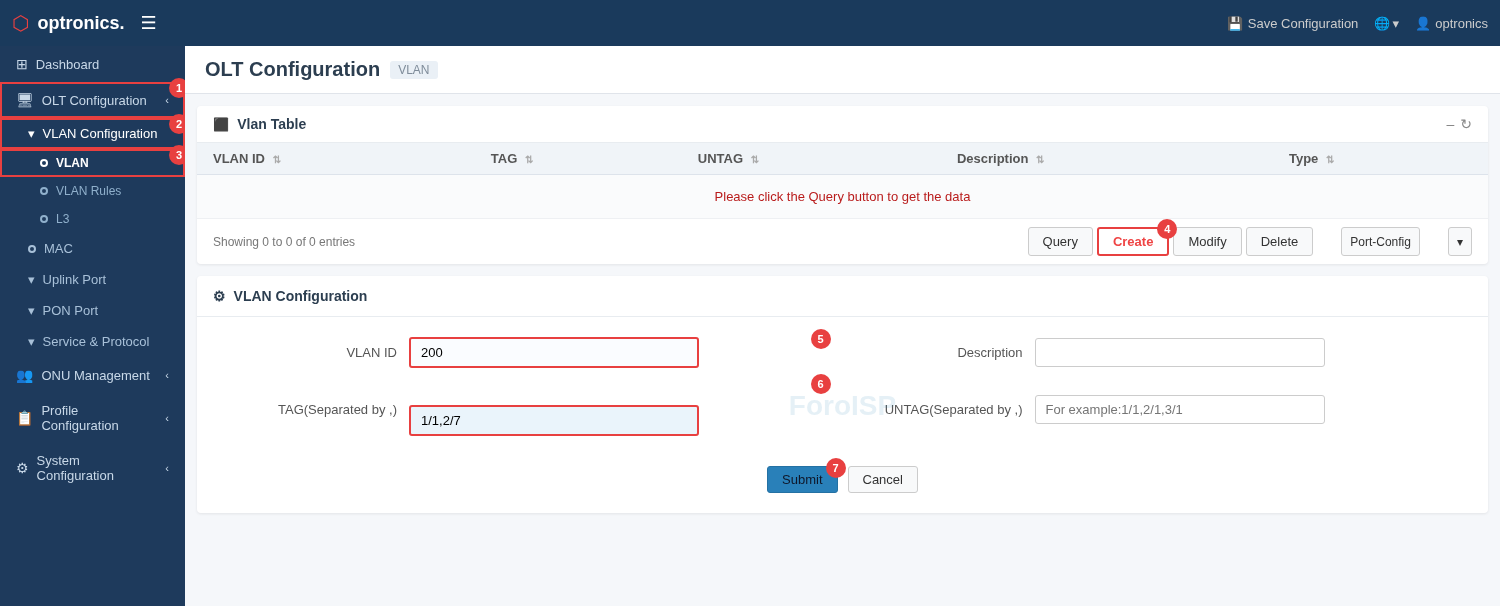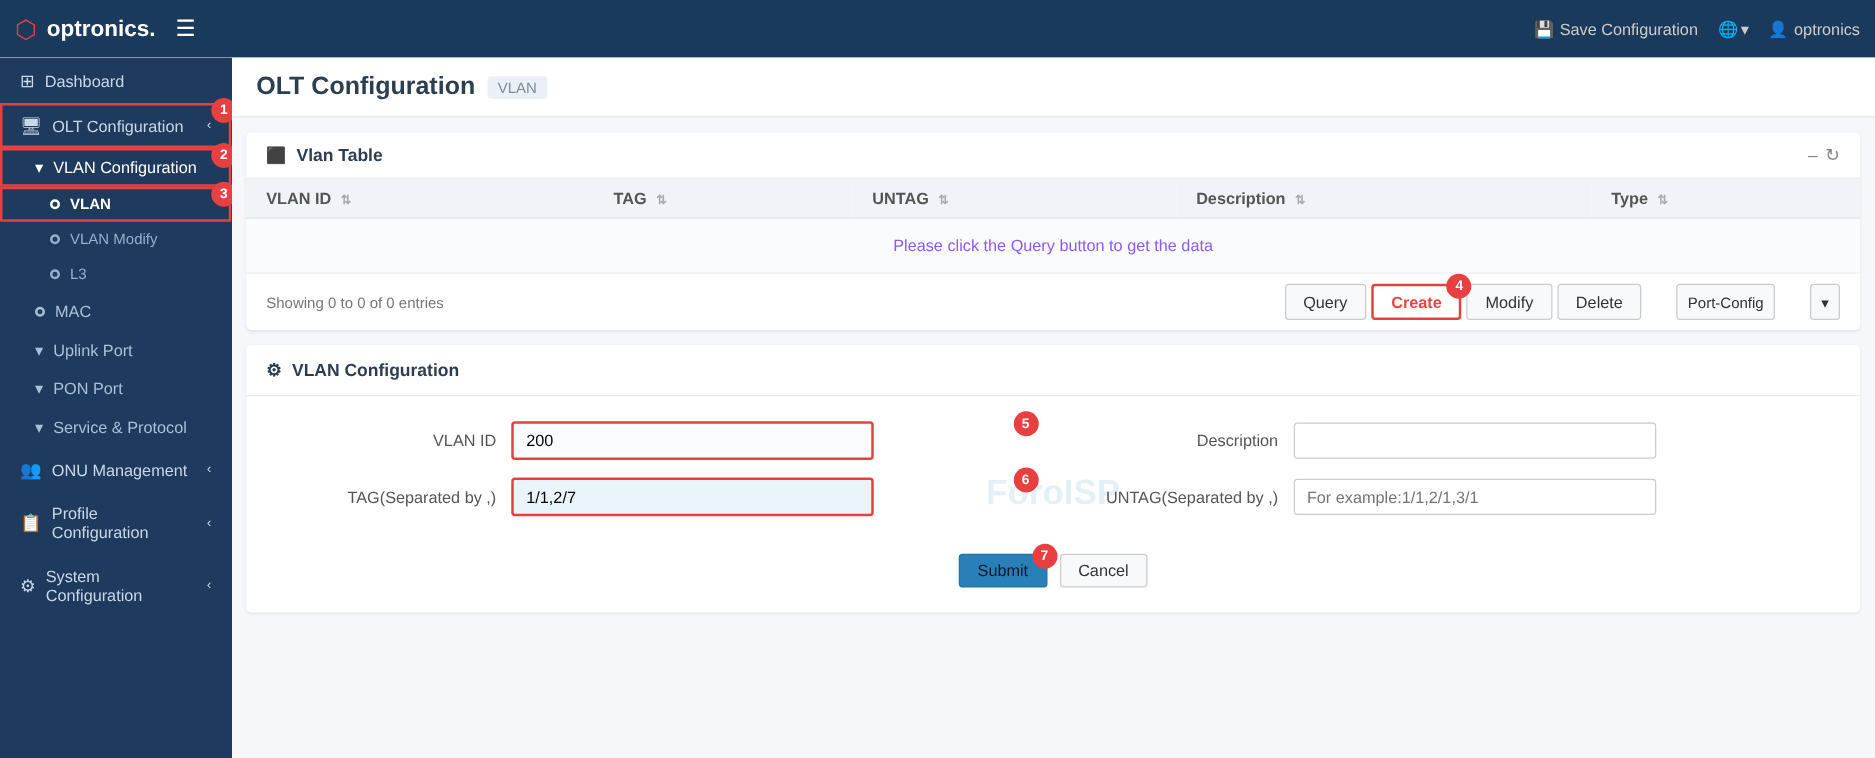--- a/index.html
+++ b/index.html
@@ -210,21 +210,21 @@
       font-weight: 600;
       border-bottom: 1px solid #dde3eb;
     }
     table th .sort-icon { color: #aaa; margin-left: 4px; font-size: 10px; }
     table td {
       padding: 8px 16px;
       border-bottom: 1px solid #eef0f3;
     }
     .empty-row td {
       text-align: center;
-      color: #8b5cf6;
+      color: #b91c1c;
       padding: 14px;
       background: #fafbfc;
     }
 
     .table-footer {
       padding: 8px 16px;
       font-size: 12px;
       color: #777;
       display: flex;
       align-items: center;
@@ -303,20 +303,21 @@
       border-radius: 3px;
       max-width: 290px;
     }
     .form-input.highlighted {
       border: 2px solid #e84040;
       background: #fafcff;
     }
     .form-input.tag-input {
       background: #eaf4fb;
       border: 2px solid #e84040;
+      margin-top: 23px;
     }
 
     .form-actions {
       display: flex;
       justify-content: center;
       gap: 10px;
       padding: 10px 0 20px 0;
     }
 
     
@@ -401,21 +402,21 @@
     <div style="position:relative;">
       <div class="sidebar-child-item highlighted active">
         <span class="circle-dot"></span>
         <span>VLAN</span>
       </div>
       <span class="badge-num" style="top:-4px;right:-4px;">3</span>
     </div>
 
     <div class="sidebar-child-item">
       <span class="circle-dot"></span>
-      <span>VLAN Modify</span>
+      <span>VLAN Rules</span>
     </div>
 
     <div class="sidebar-child-item">
       <span class="circle-dot"></span>
       <span>L3</span>
     </div>
 
     <div class="sidebar-sub-item">
       <span style="width:8px;height:8px;border-radius:50%;border:2px solid currentColor;display:inline-block;"></span>
       <span>MAC</span>

